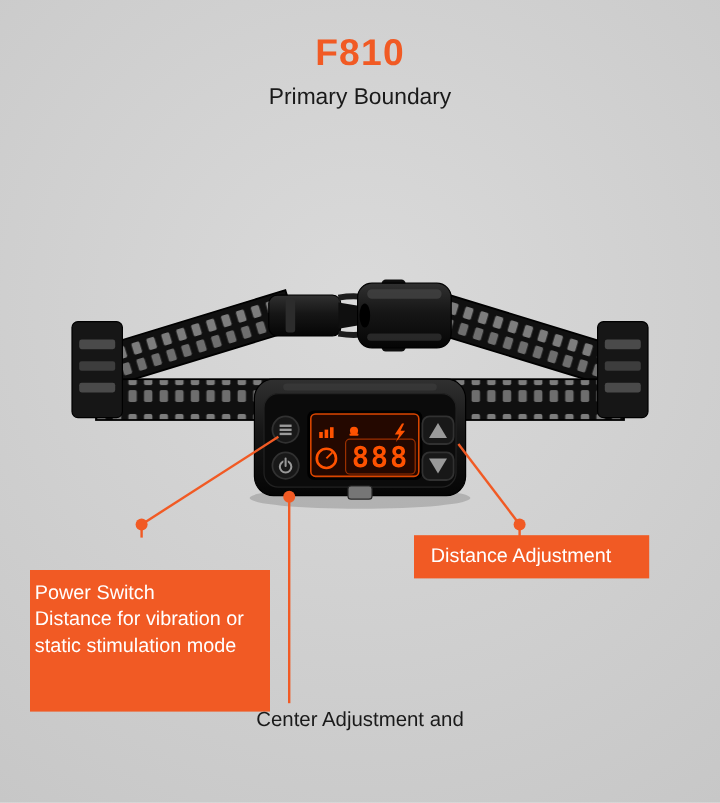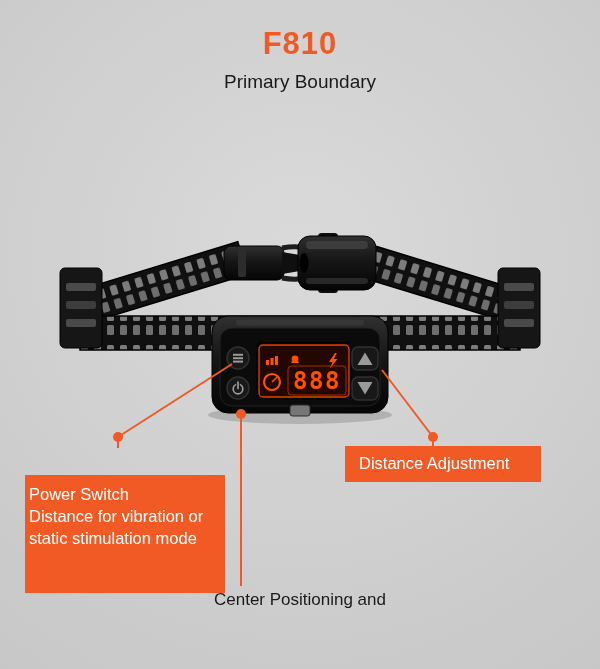--- a/index.html
+++ b/index.html
@@ -193,16 +193,16 @@
   <div class="callout callout-left">
     <div>Power Switch</div>
     <div>Distance for vibration or static stimulation mode</div>
   </div>
 
   <div class="callout callout-right">
     <span>Distance Adjustment</span>
   </div>
 
   <div class="center-note">
-    <div>Center Positioning and</div>
+    <div>Center Adjustment and</div>
   </div>
 
 </div>
 
 </body></html>

